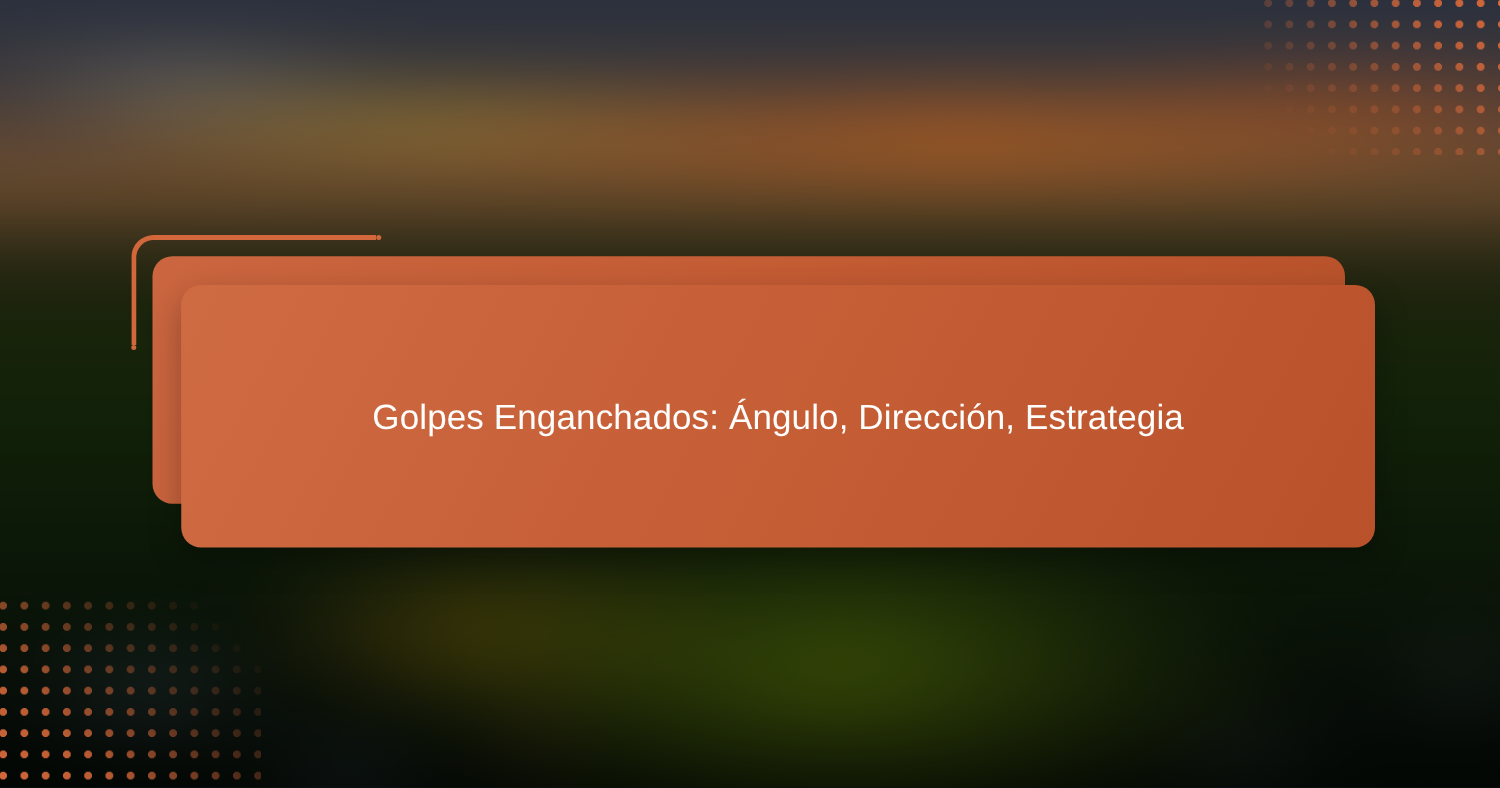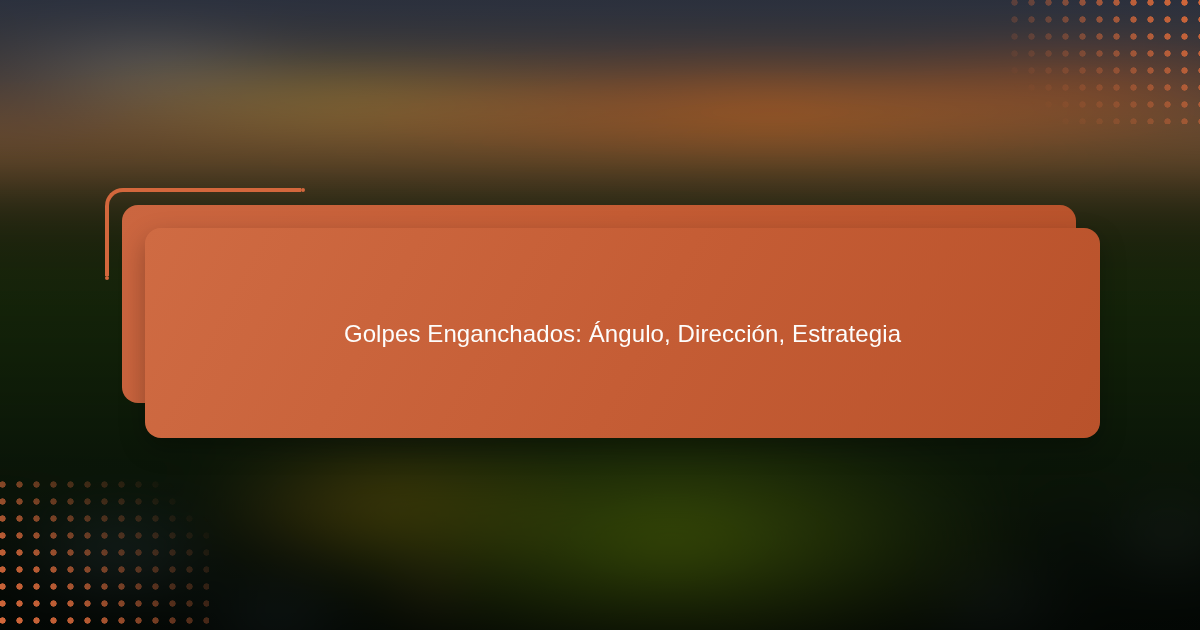--- a/index.html
+++ b/index.html
@@ -164,21 +164,21 @@
     display: flex;
     align-items: center;
     justify-content: center;
     box-sizing: border-box;
     padding: 0 64px;
   }
 
   .card-title {
     margin: 0;
     color: #fdfdfc;
-    font-size: 24px;
+    font-size: 28px;
     line-height: 63px;
     font-weight: 400;
     text-align: left;
     letter-spacing: .1px;
     max-width: 700px;
     text-rendering: optimizeLegibility;
   }
 </style>
 </head>
 <body>

